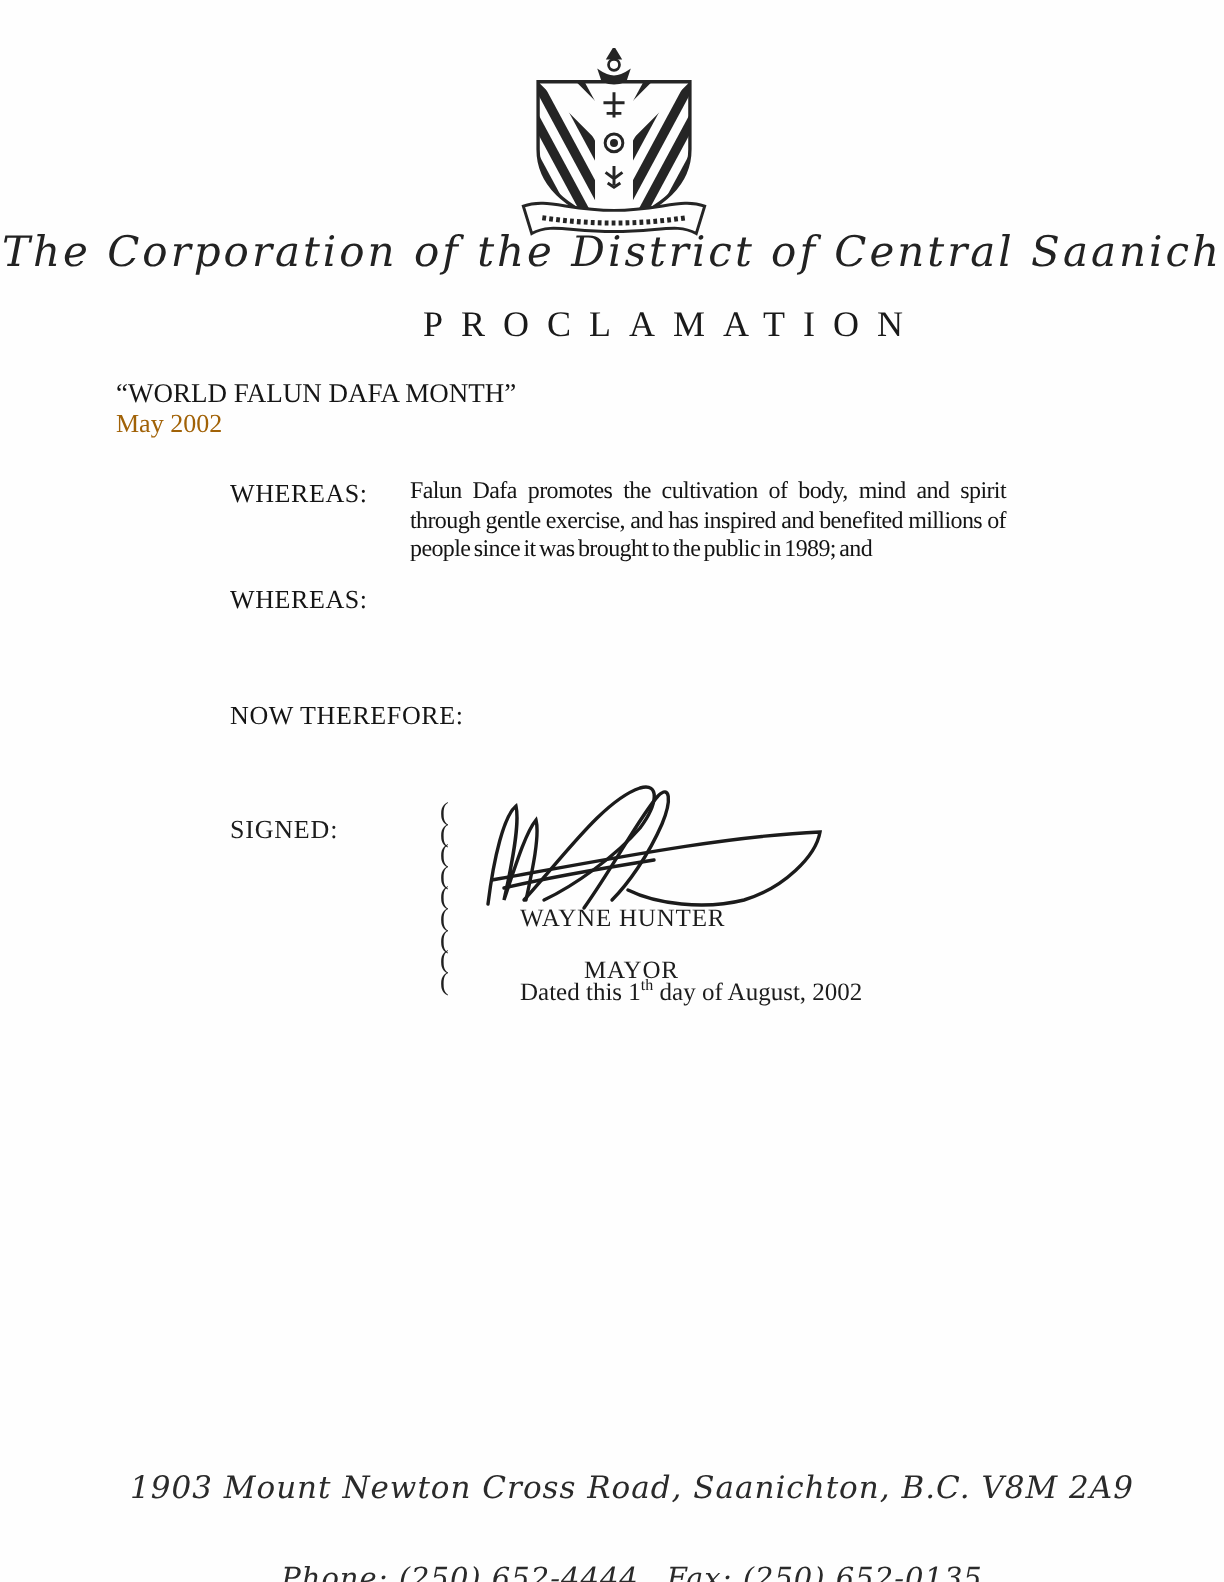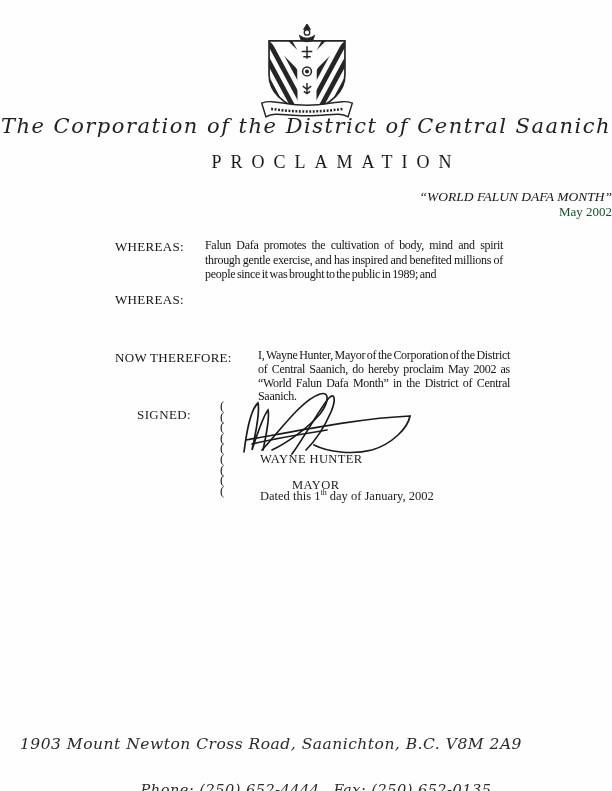--- a/index.html
+++ b/index.html
@@ -27,30 +27,29 @@
   }
   .proc-title{
     left:64px;top:152px;width:544px;
     text-align:center;
     font-size:18px;
     letter-spacing:9px;
     color:#1a1a1a;
   }
   .subtitle{
     left:58px;top:189px;width:554px;
-    text-align:right;
+    text-align:left;
     font-size:13.5px;
     color:#151515;
-    font-style:italic;
   }
   .subtitle-date{
     left:58px;top:204px;width:554px;
-    text-align:right;
+    text-align:left;
     font-size:13px;
-    color:#14532d;
+    color:#a16207;
   }
   
   .clause-label{
     font-size:13px;
     letter-spacing:0.3px;
     color:#141414;
   }
   .clause-body{
     font-size:12px;
     line-height:14.6px;
@@ -59,35 +58,36 @@
     word-spacing:-1px;
     color:#141414;
   }
   .lbl-1{left:115px;top:239px;}
   .body-1{left:205px;top:238px;width:298px;}
   .lbl-2{left:115px;top:292px;}
   .body-2{left:205px;top:291px;width:298px;}
   .lbl-3{left:115px;top:350px;}
   .body-3{left:258px;top:349px;width:252px;line-height:13.8px;}
   
-  .signed-label{left:115px;top:407px;font-size:13px;letter-spacing:0.4px;margin-left:22px;}
+  .signed-label{left:115px;top:407px;font-size:13px;letter-spacing:0.4px;}
   .brace-col{
     left:220px;top:401px;
     font-size:13px;line-height:10.6px;
     white-space:pre-line;
     color:#202020;
   }
   .signature-svg{left:232px;top:386px;}
   .mayor-name{left:260px;top:452px;font-size:12.5px;letter-spacing:0.4px;}
   .mayor-role{left:260px;top:478px;font-size:12.5px;letter-spacing:0.4px;margin-left:32px;}
   .dated-line{left:260px;top:488px;font-size:12.5px;}
   .dated-line sup{font-size:8px;}
   
   .footer-address{
     left:20px;top:735px;width:592px;
+    text-align:center;
     font-family:"DejaVu Serif", serif;
     font-style:italic;
     font-size:15.5px;
     letter-spacing:0.5px;
     color:#2a2a2a;
   }
   .footer-contact{
     left:20px;top:782px;width:592px;
     text-align:center;
     font-family:"DejaVu Serif", serif;
@@ -158,21 +158,20 @@
   <div class="abs proc-title">PROCLAMATION</div>
   <div class="abs subtitle">“WORLD FALUN DAFA MONTH”</div>
   <div class="abs subtitle-date">May 2002</div>
 
   <div class="abs clause-label lbl-1">WHEREAS:</div>
   <div class="abs clause-body body-1">Falun Dafa promotes the cultivation of body, mind and spirit through gentle exercise, and has inspired and benefited millions of people since it was brought to the public in 1989; and</div>
 
   <div class="abs clause-label lbl-2">WHEREAS:</div>
 
   <div class="abs clause-label lbl-3">NOW THEREFORE:</div>
-  <div class="abs clause-body body-3">I, Wayne Hunter, Mayor of the Corporation of the District of Central Saanich, do hereby proclaim May 2002 as “World Falun Dafa Month” in the District of Central Saanich.</div>
 
   <div class="abs signed-label">SIGNED:</div>
   <div class="abs brace-col">(
 (
 (
 (
 (
 (
 (
 (
@@ -184,21 +183,21 @@
       <path d="M30,64 C50,42 70,14 88,8 C98,5 97,16 88,28 C76,42 55,57 40,64"></path>
       <path d="M60,68 C75,47 88,22 97,12 C103,6 104,14 99,26 C92,42 82,56 74,64"></path>
       <path d="M14,54 C70,44 130,32 178,30 C176,42 160,58 140,64 C120,69 96,66 82,59"></path>
       <path d="M20,58 C45,52 70,48 95,44"></path>
     </g>
   </svg>
 
   <div class="abs mayor-name">WAYNE HUNTER</div>
   <div class="abs mayor-role">MAYOR</div>
   <div class="abs dated-line">
-    <span>Dated this 1</span><sup>th</sup><span> day of January, 2002</span>
+    <span>Dated this 1</span><sup>th</sup><span> day of August, 2002</span>
   </div>
 
   <div class="abs footer-address">1903 Mount Newton Cross Road, Saanichton, B.C. V8M 2A9</div>
   <div class="abs footer-contact">
     <span>Phone: (250) 652-4444</span><span class="gap"></span><span>Fax: (250) 652-0135</span>
   </div>
 
 </div>
 
 </body></html>

